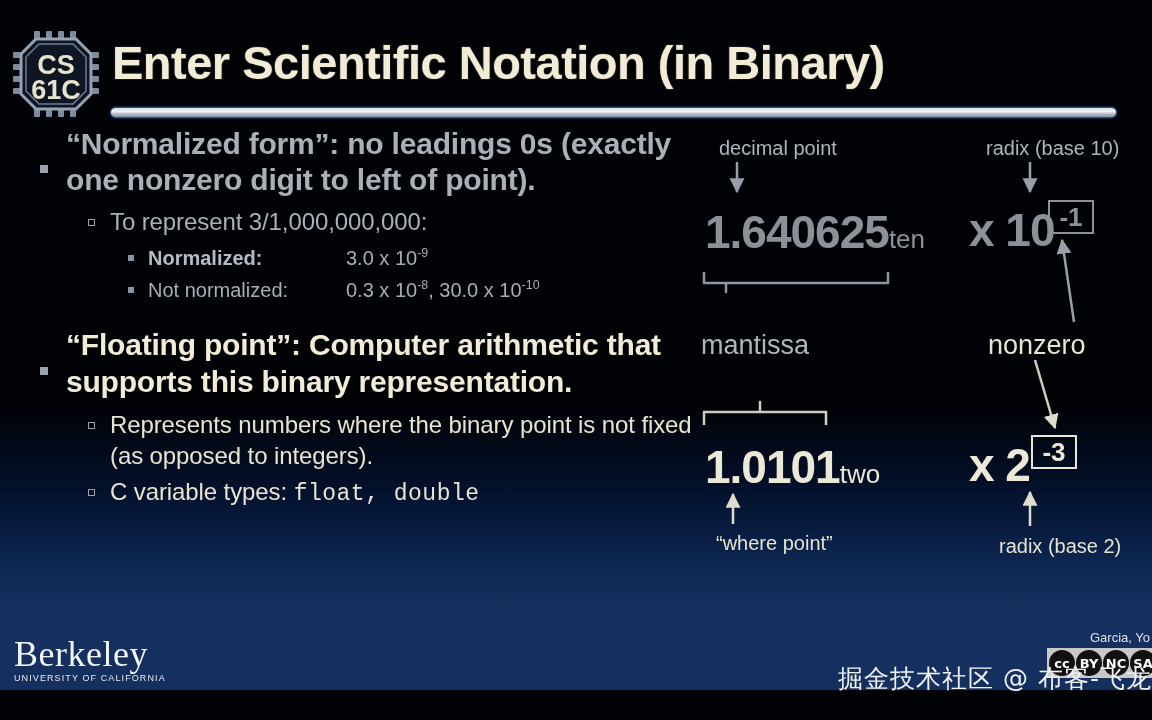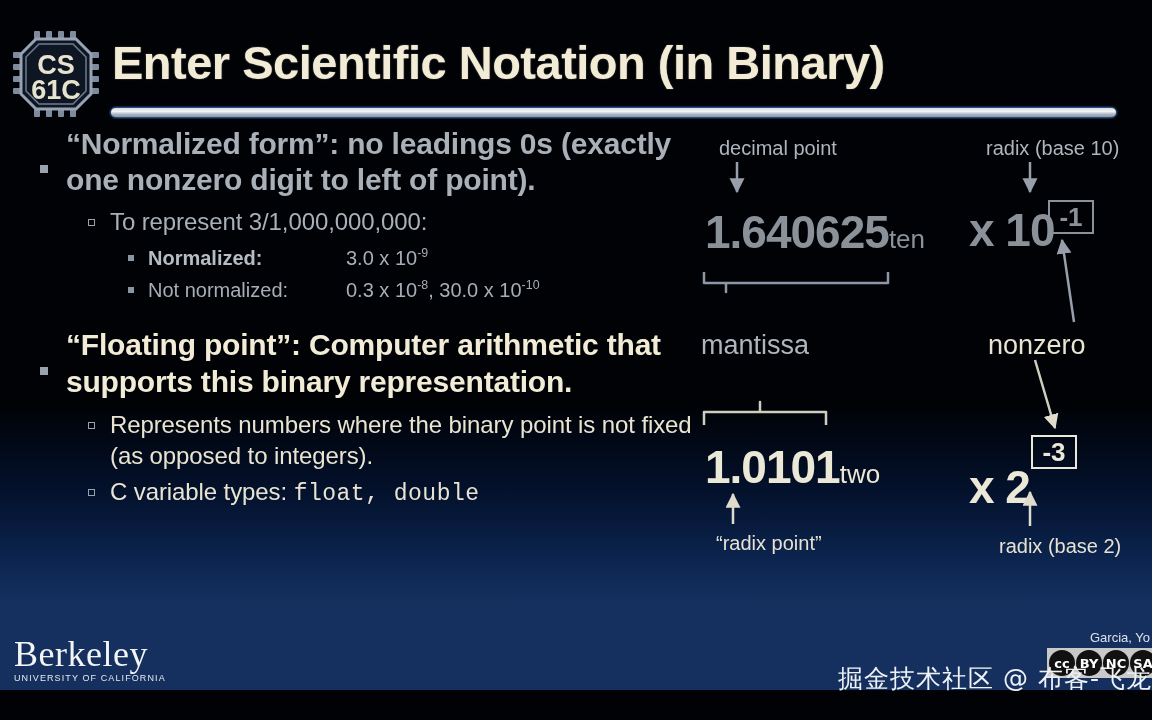--- a/index.html
+++ b/index.html
@@ -354,24 +354,24 @@
     <div class="expr dim" style="left:705px; top:205px;"><span>1.640625</span><span class="sub">ten</span></div>
 
     <div class="expr dim" style="left:969px; top:203px;">x 10</div>
     <div class="expbox dim" style="left:1048px; top:200px; width:46px; height:34px;">-1</div>
 
     <div class="dg-label bigdim" style="left:701px; top:330px;">mantissa</div>
     <div class="dg-label big" style="left:988px; top:330px;">nonzero</div>
 
     <div class="expr bright" style="left:705px; top:440px;"><span>1.0101</span><span class="sub">two</span></div>
 
-    <div class="expr bright" style="left:969px; top:460px;">x 2</div>
+    <div class="expr bright" style="left:969px; top:438px;">x 2</div>
     <div class="expbox bright" style="left:1031px; top:435px; width:46px; height:34px;">-3</div>
 
-    <div class="dg-label" style="left:716px; top:532px; color:#e6e2d2;">“radix point”</div>
+    <div class="dg-label" style="left:716px; top:532px; color:#e6e2d2;">“where point”</div>
     <div class="dg-label" style="left:999px; top:535px; color:#e6e2d2;">radix (base 2)</div>
 
     <svg class="svg-layer">
       <defs>
         <marker id="ar-dim" markerWidth="7" markerHeight="7" refX="5.5" refY="3" orient="auto">
           <path d="M0,0 L6,3 L0,6 z" fill="#97a0aa"></path>
         </marker>
         <marker id="ar-br" markerWidth="7" markerHeight="7" refX="5.5" refY="3" orient="auto">
           <path d="M0,0 L6,3 L0,6 z" fill="#dfdccd"></path>
         </marker>

